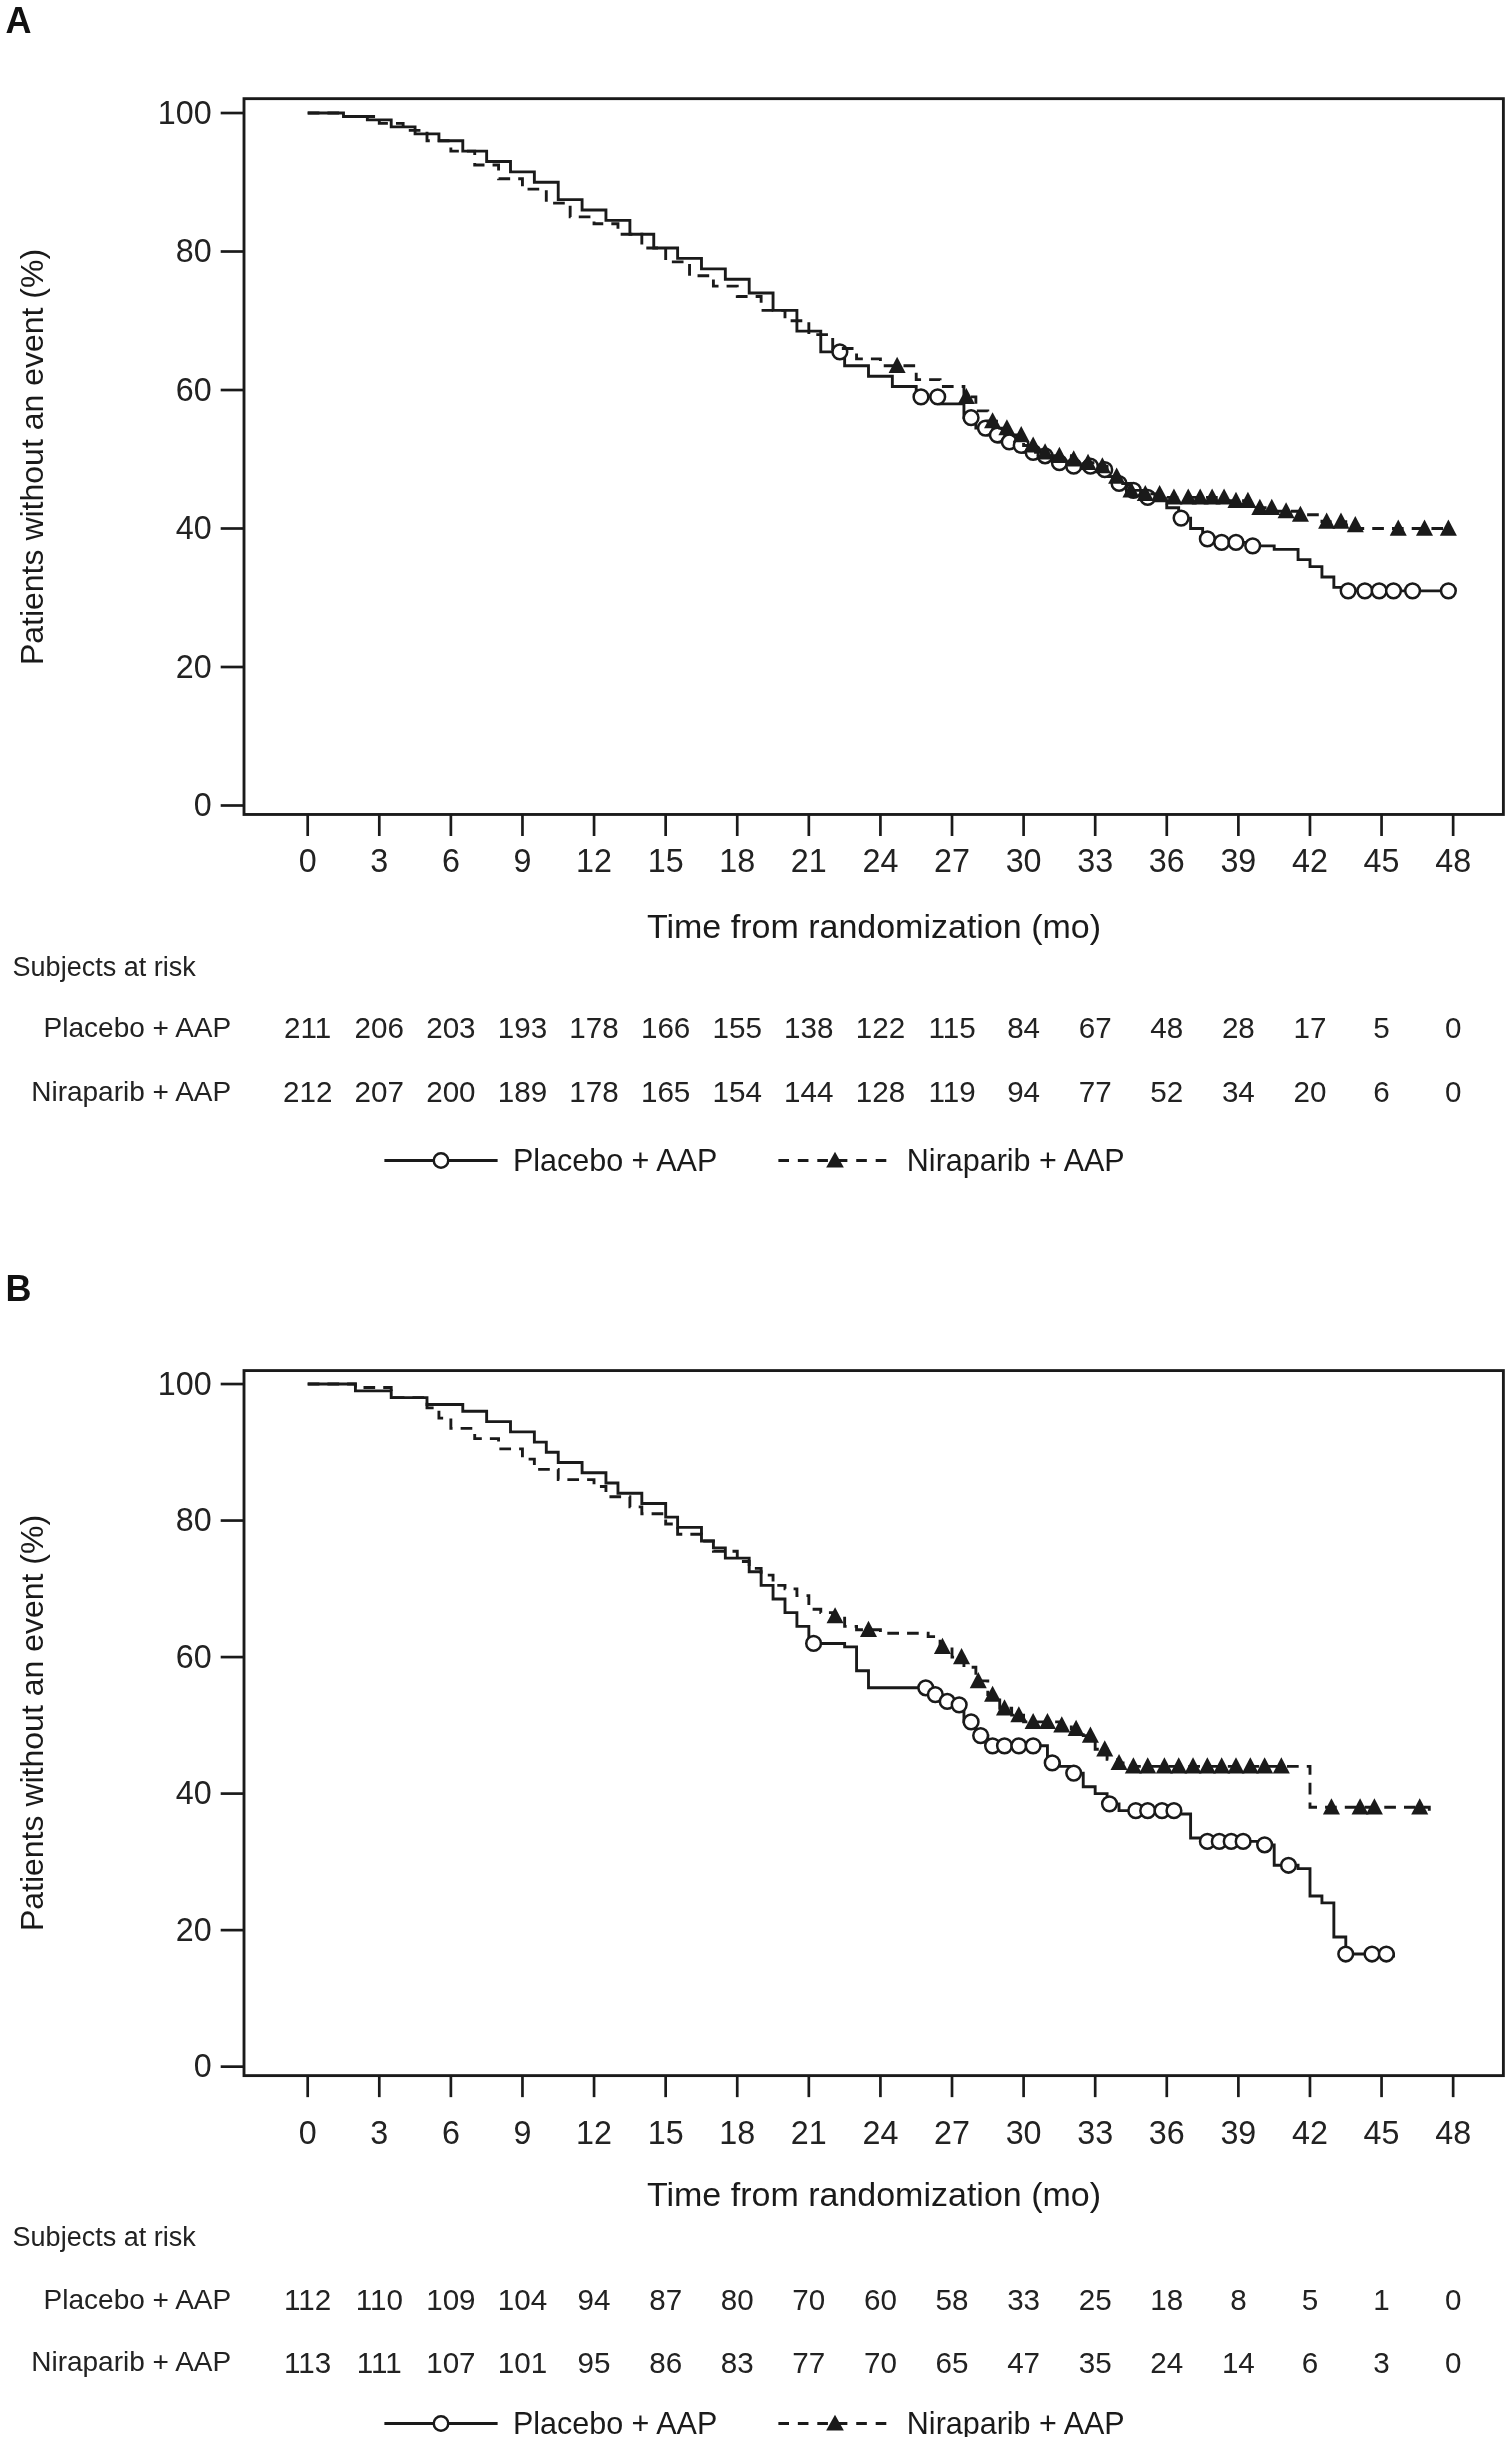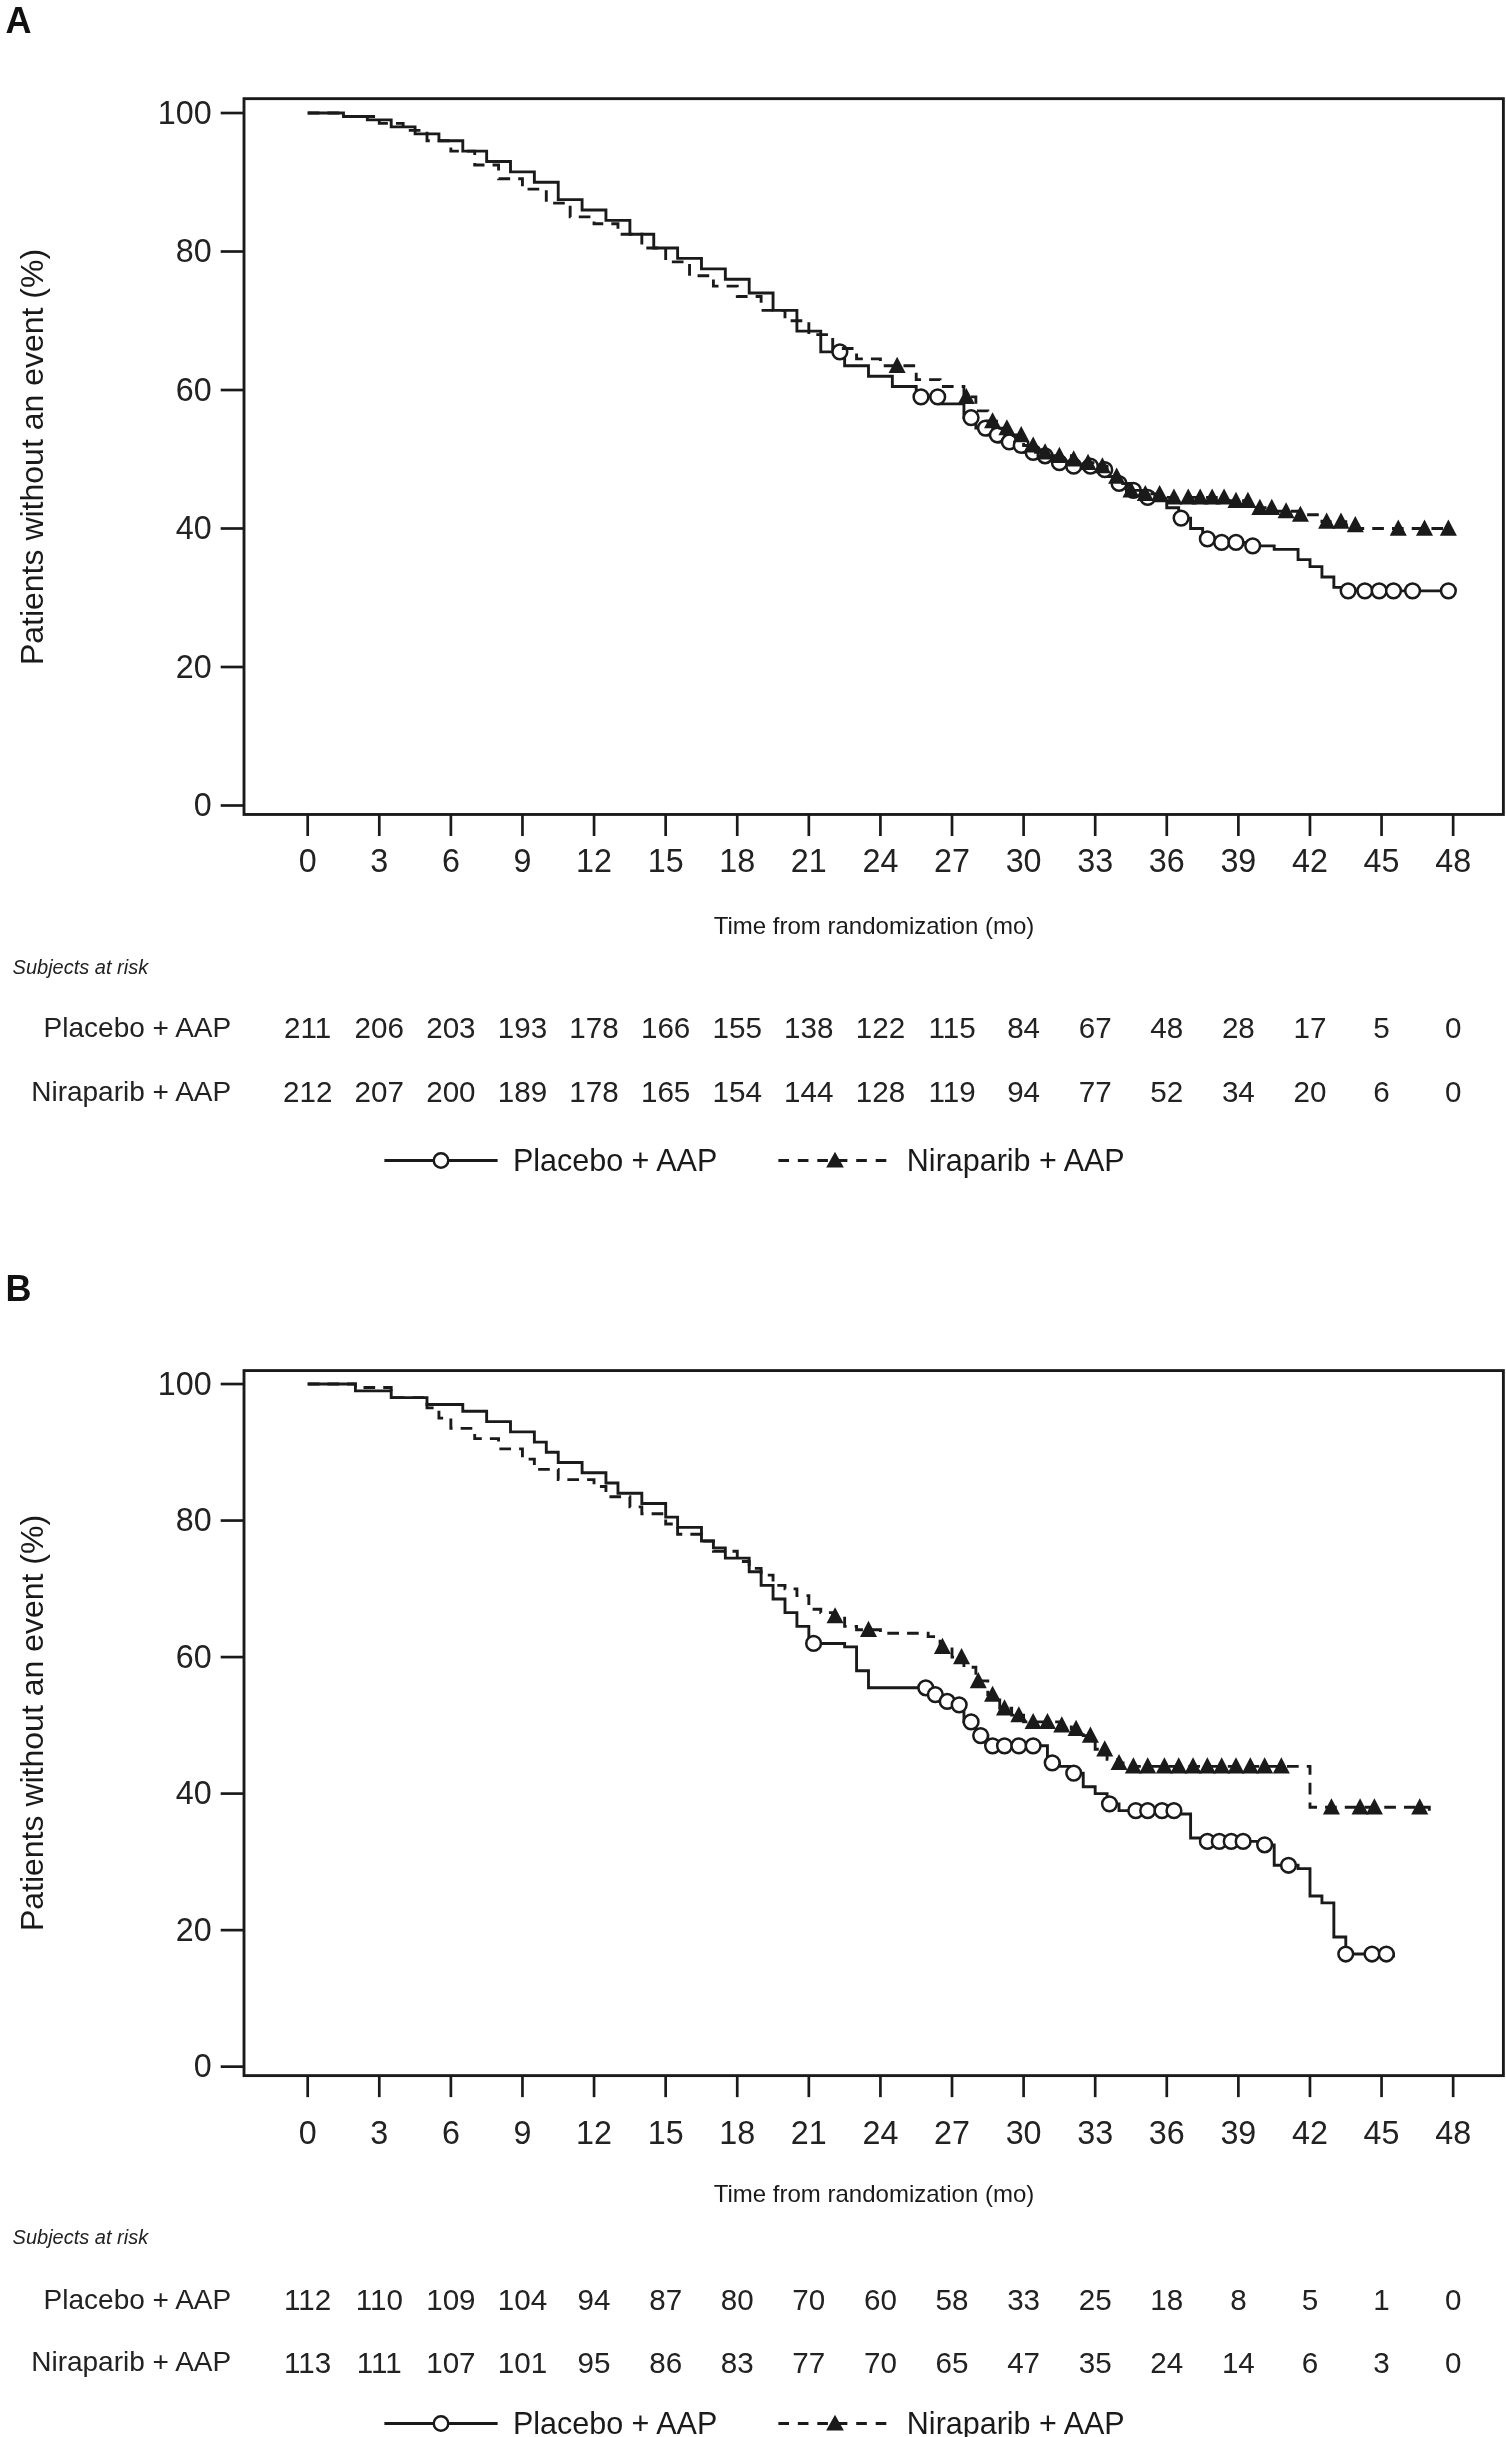--- a/index.html
+++ b/index.html
@@ -1,23 +1,23 @@
 <!DOCTYPE html>
 <html style="font-size:14.4px"><head>
 <meta charset="utf-8">
 <style>
   html,body{margin:0;padding:0;background:#ffffff;}
   .page{position:relative;width:1507px;height:2438px;background:#fff;overflow:hidden;
         font-family:"Liberation Sans", sans-serif;color:#1a1a1a;}
   .panel-letter{position:absolute;font-size:36px;font-weight:700;color:#111;}
   .y-axis-title{position:absolute;white-space:nowrap;font-size:32px;color:#1a1a1a;
         transform:translate(-50%,-50%) rotate(-90deg);}
-  .x-axis-title{position:absolute;white-space:nowrap;font-size:24px;color:#1a1a1a;
+  .x-axis-title{position:absolute;white-space:nowrap;font-size:34px;color:#1a1a1a;
         transform:translate(-50%,-50%);}
-  .risk-title{position:absolute;font-size:20px;color:#222;transform:translateY(-50%);font-style:italic;}
+  .risk-title{position:absolute;font-size:27px;color:#222;transform:translateY(-50%);}
   .risk-label{position:absolute;font-size:28px;color:#222;width:224px;text-align:right;
         transform:translateY(-50%);white-space:nowrap;}
   .legend{position:absolute;left:0;width:1507px;display:flex;justify-content:center;
         align-items:center;gap:23px;}
   .legend-item{display:flex;align-items:center;gap:12.6px;}
   .legend-item + .legend-item{margin-left:36px;}
   .legend-label{font-size:30.5px;color:#1a1a1a;white-space:nowrap;}
   svg.km{position:absolute;left:0;}
 </style>
 </head>

